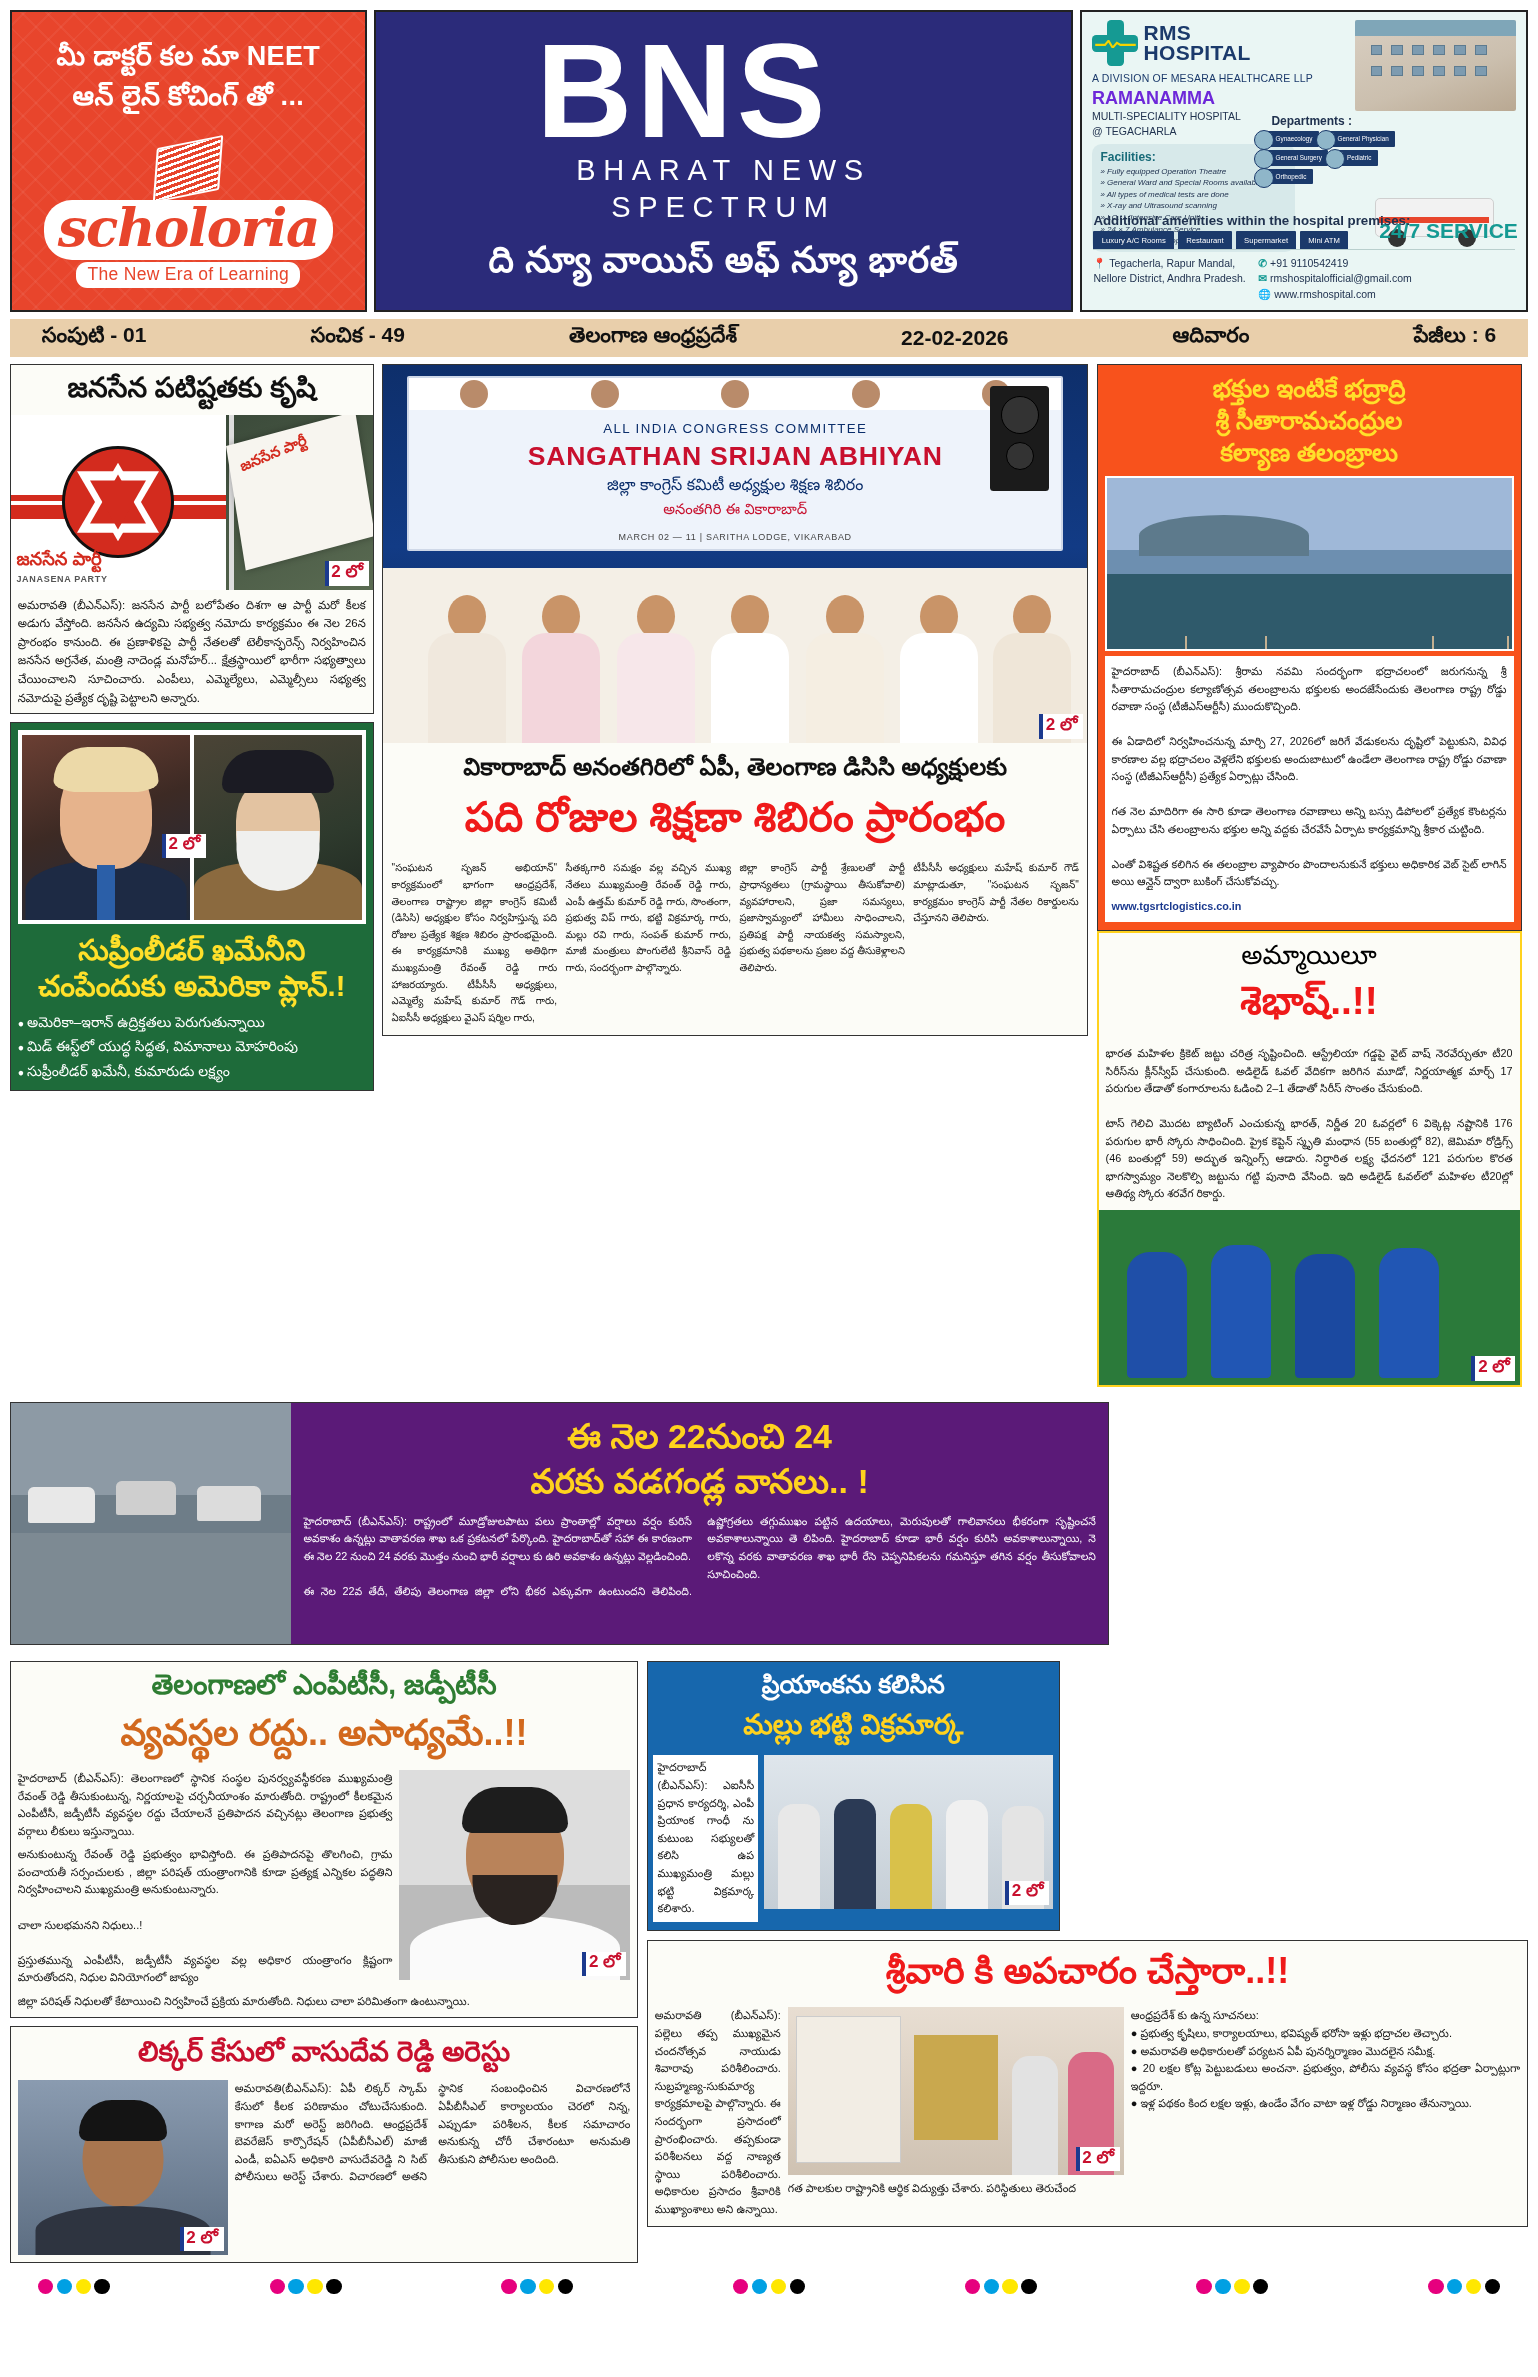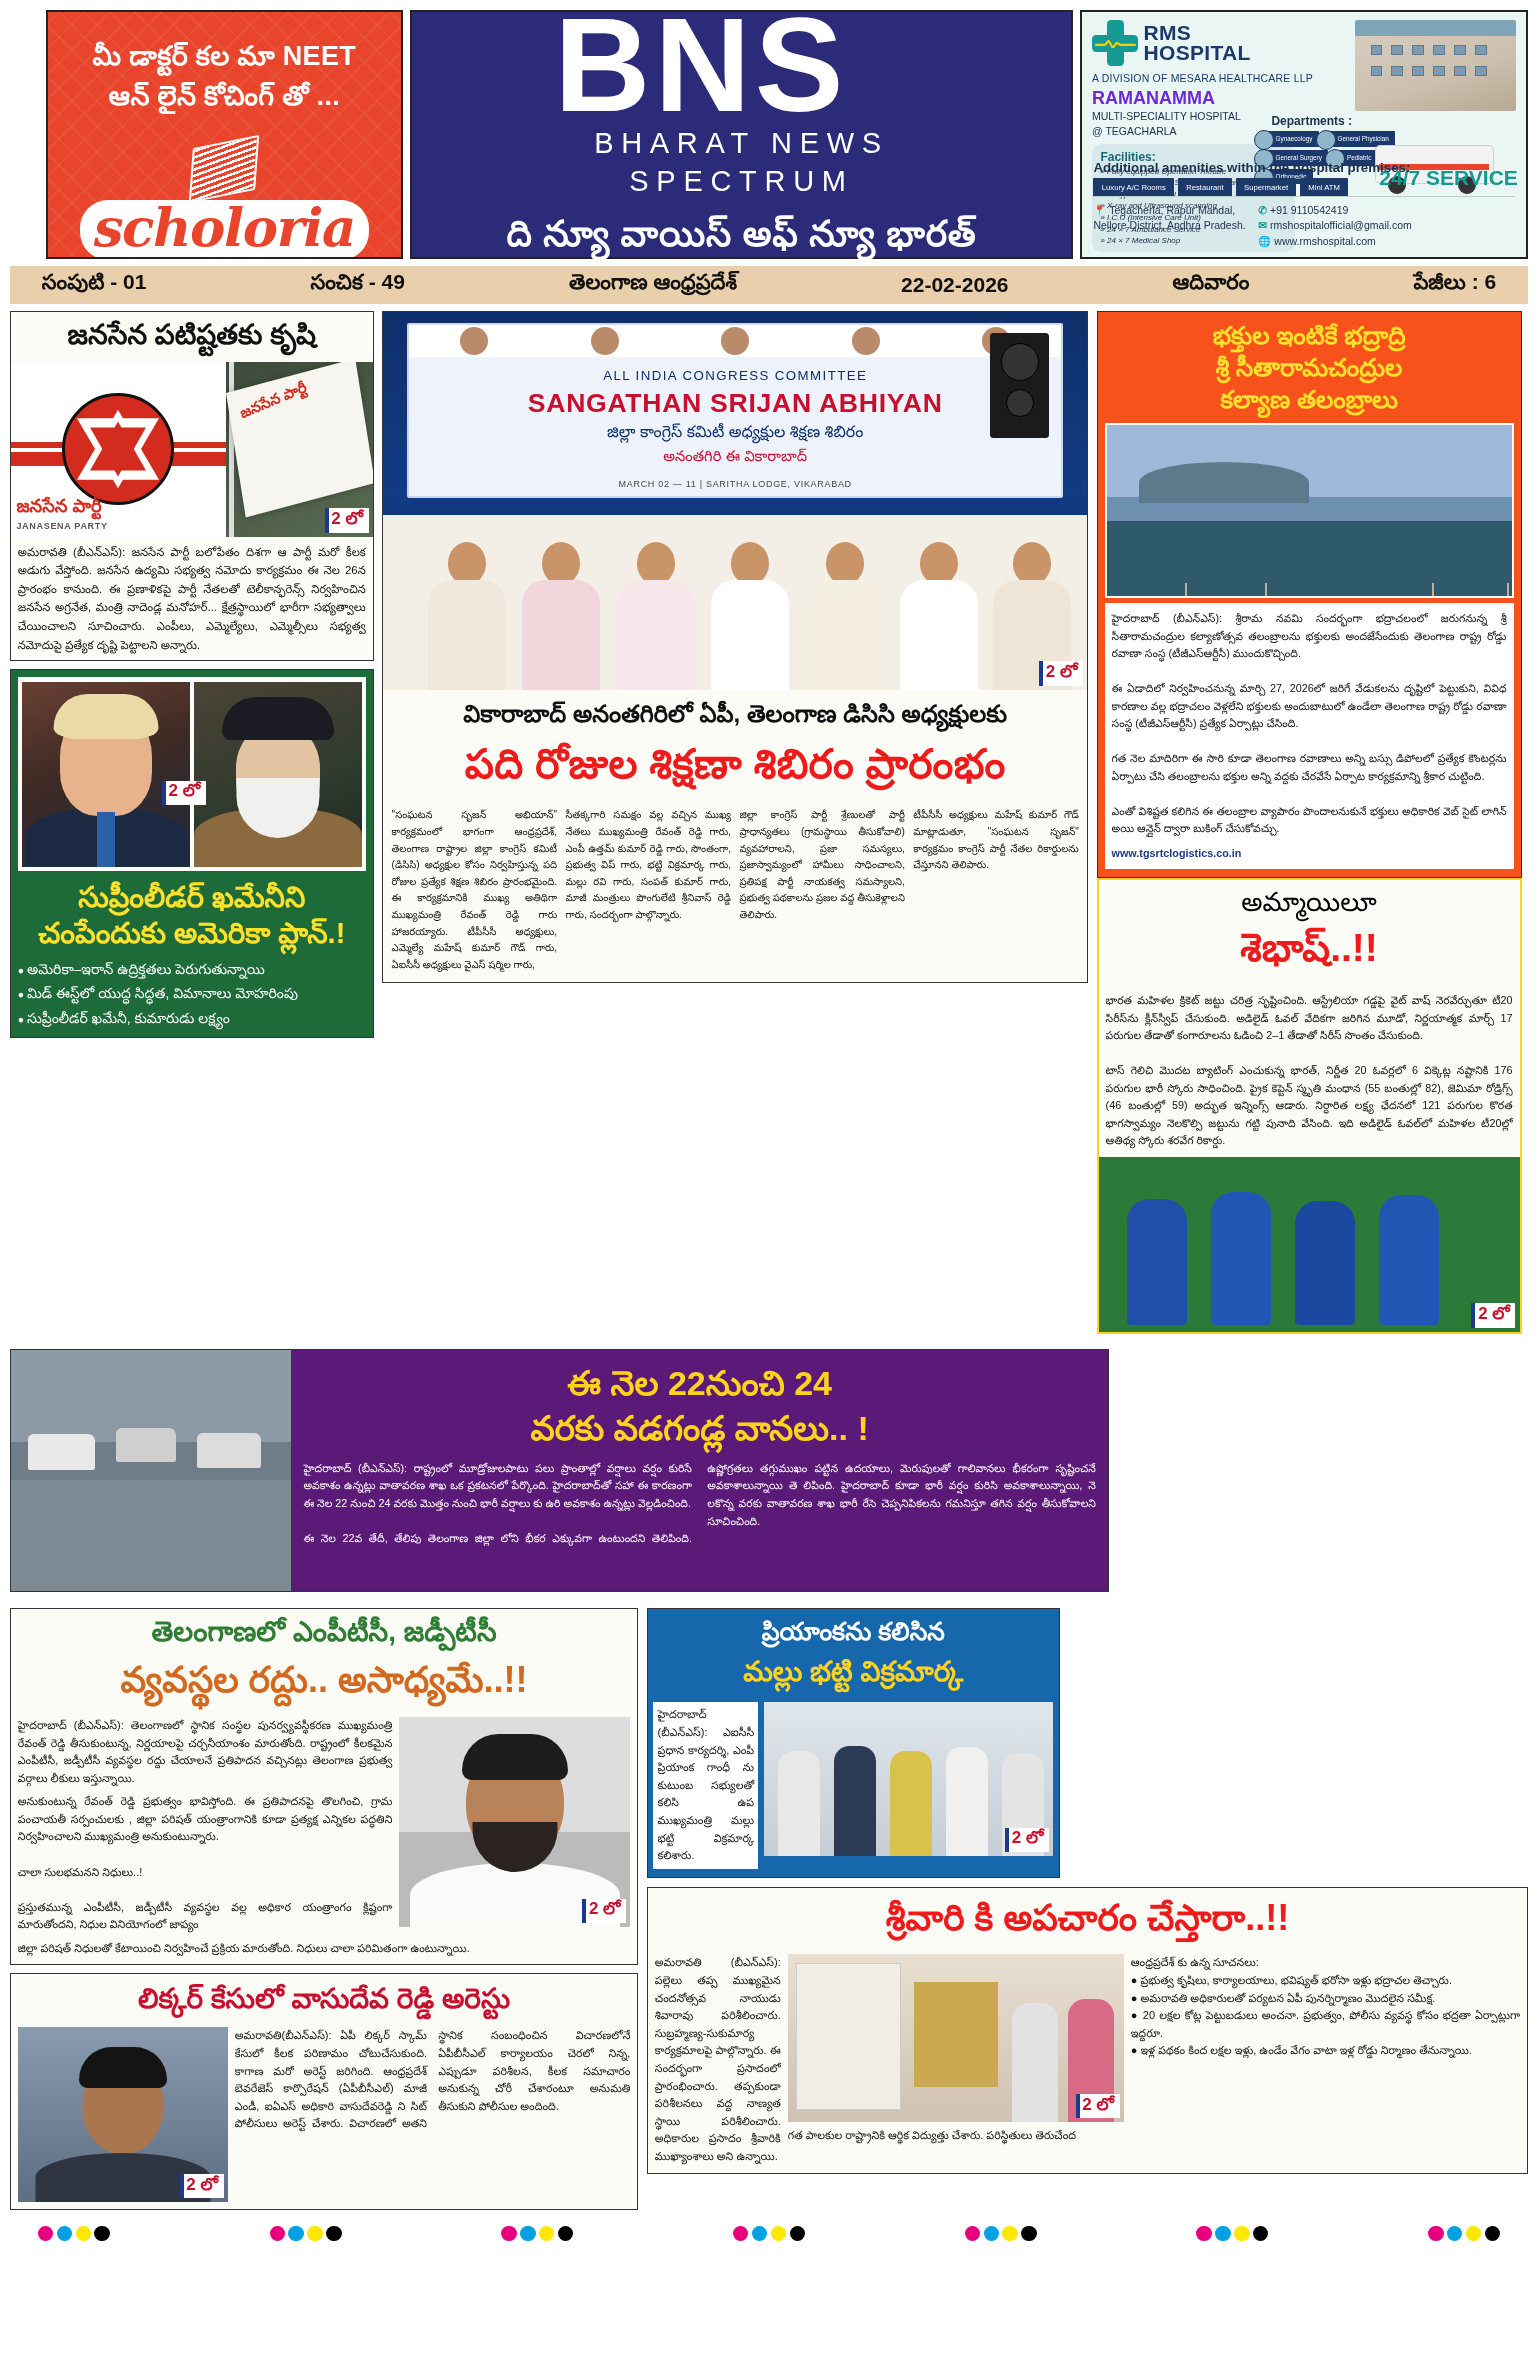--- a/index.html
+++ b/index.html
@@ -5,21 +5,21 @@
   * { box-sizing: border-box; margin: 0; padding: 0; }
   body {
     width: 1538px; height: 2377px;
     background: #ffffff;
     font-family: "Liberation Sans", sans-serif;
     overflow: hidden;
   }
   .page { width: 1538px; height: 2377px; position: relative; padding: 9.8px; background:#fff; }
 
   
-  .masthead { display: flex; gap: 7px; height: 249px; margin-left: 36px; }
+  .masthead { display: flex; gap: 7px; height: 302px; }
   .ad-left {
     width: 357px; background: #e8452c; border: 2.1px solid #222;
     position: relative; overflow: hidden; display:flex; flex-direction:column;
     align-items:center; justify-content:flex-start; padding-top: 24px;
   }
   .ad-left:before {
     content:""; position:absolute; inset:0;
     background-image:
       repeating-linear-gradient(45deg, rgba(255,255,255,.05) 0 2.1px, transparent 2.1px 18px),
       repeating-linear-gradient(-45deg, rgba(255,255,255,.05) 0 2.1px, transparent 2.1px 18px);

